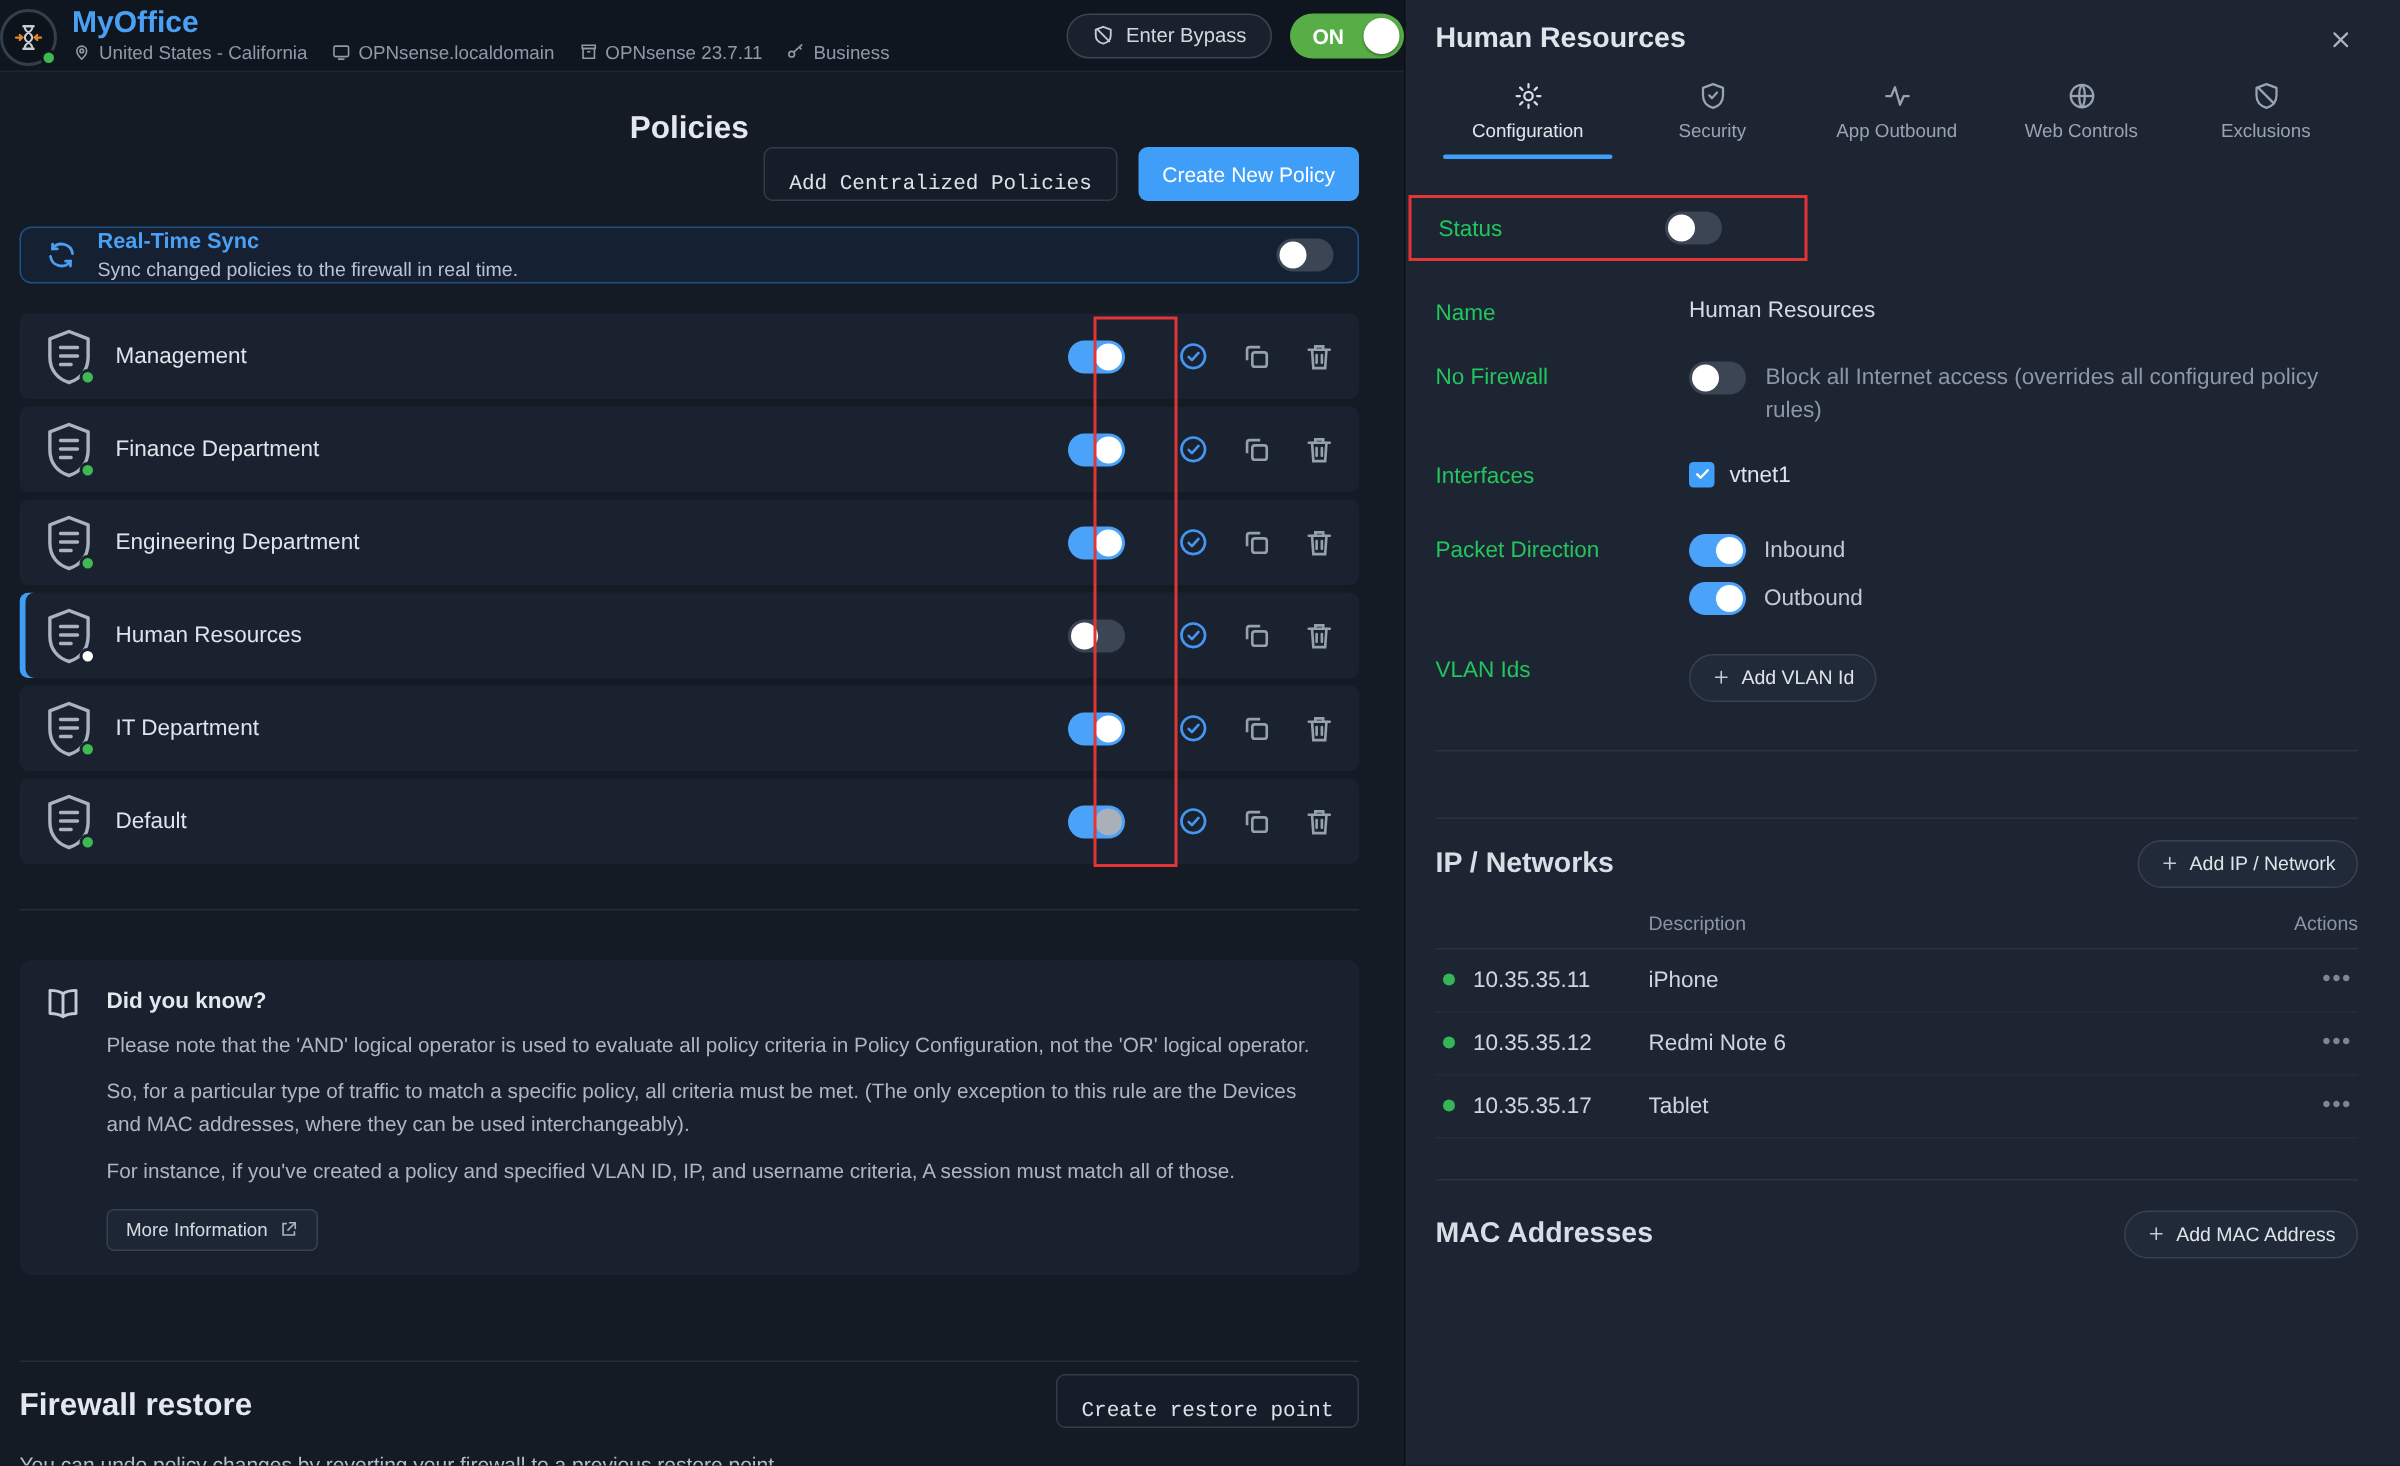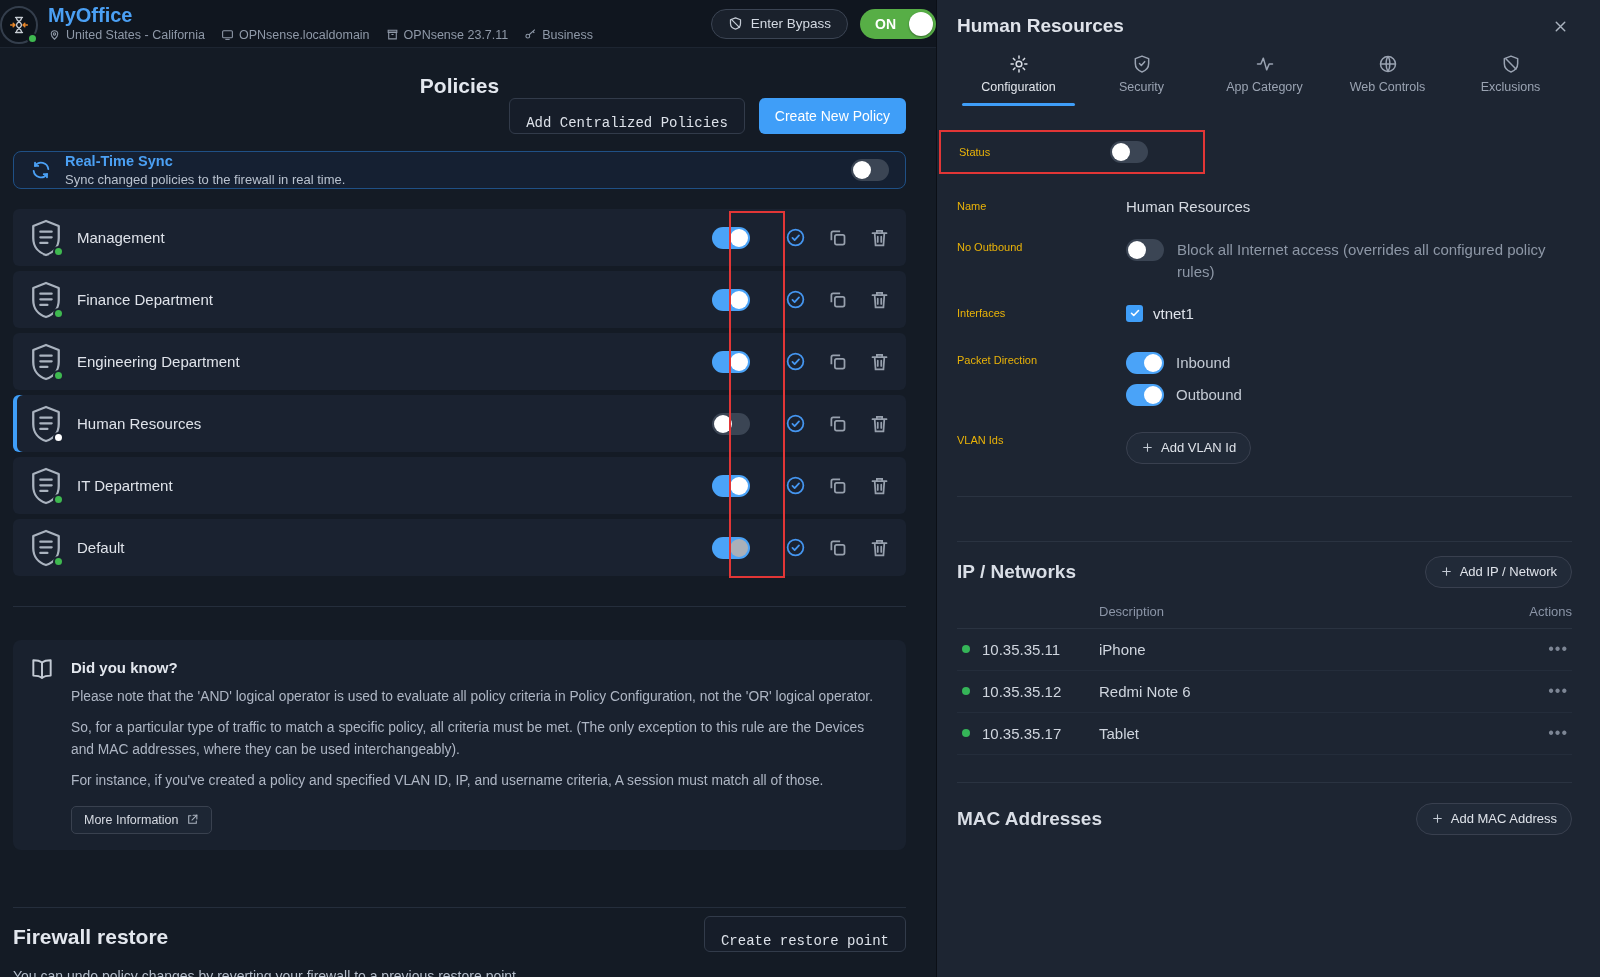--- a/index.html
+++ b/index.html
@@ -139,21 +139,21 @@
   .tab { flex:1; display:flex; flex-direction:column; align-items:center; gap:6px;
     padding:8px 0 12px; position:relative; cursor:pointer; color:#9aa3b2; }
   .tab svg { width:20px; height:20px; stroke:#9aa3b2; }
   .tab-label { font-size:12.5px; }
   .tab.active { color:#e2e6ec; }
   .tab.active svg { stroke:#d9dee6; }
   .tab.active::after { content:""; position:absolute; left:4%; right:4%; bottom:0;
     height:3px; border-radius:2px; background:#3f9ef8; }
 
   .field { display:flex; margin-top:24px; }
-  .f-label { width:169px; flex:0 0 auto; font-size:11px; color:#eab308; padding-top:2px; }
+  .f-label { width:169px; flex:0 0 auto; font-size:15px; color:#22c55e; padding-top:2px; }
   .f-value { font-size:15px; color:#d6dbe3; }
   .f-col { display:flex; flex-direction:column; }
 
   .status-box {
     margin-top:24px; margin-left:-18px; padding-left:18px; width:266px; height:44px;
     border:2px solid #e23636; display:flex; align-items:center;
   }
   .status-box .f-label { width:151px; padding-top:0; }
 
   .toggle-line { display:flex; align-items:flex-start; gap:13px; }
@@ -554,21 +554,21 @@
         <svg viewBox="0 0 24 24" fill="none" stroke-width="1.8" stroke-linecap="round" stroke-linejoin="round">
             <path d="M12 2.5l8 3v6c0 5.5-3.5 8.5-8 10-4.5-1.5-8-4.5-8-10v-6z"></path>
             <path d="M9 11.5l2.2 2.2 4-4.5"></path>
           </svg>
         <span class="tab-label">Security</span>
       </div>
       <div class="tab">
         <svg viewBox="0 0 24 24" fill="none" stroke-width="1.8" stroke-linecap="round" stroke-linejoin="round">
             <path d="M3 12h4l3-7 4 14 3-7h4"></path>
           </svg>
-        <span class="tab-label">App Category</span>
+        <span class="tab-label">App Outbound</span>
       </div>
       <div class="tab">
         <svg viewBox="0 0 24 24" fill="none" stroke-width="1.8">
             <circle cx="12" cy="12" r="9"></circle>
             <path d="M3 12h18"></path>
             <path d="M12 3c3 3.5 3 14 0 18M12 3c-3 3.5-3 14 0 18"></path>
           </svg>
         <span class="tab-label">Web Controls</span>
       </div>
       <div class="tab">
@@ -586,21 +586,21 @@
           <span class="knob"></span>
         </span>
     </div>
 
     <div class="field">
       <span class="f-label">Name</span>
       <span class="f-value">Human Resources</span>
     </div>
 
     <div class="field">
-      <span class="f-label">No Outbound</span>
+      <span class="f-label">No Firewall</span>
       <div class="f-col">
         <div class="toggle-line">
           <span class="toggle">
               <span class="knob"></span>
             </span>
           <span class="t-text">Block all Internet access (overrides all configured policy rules)</span>
         </div>
       </div>
     </div>
 

